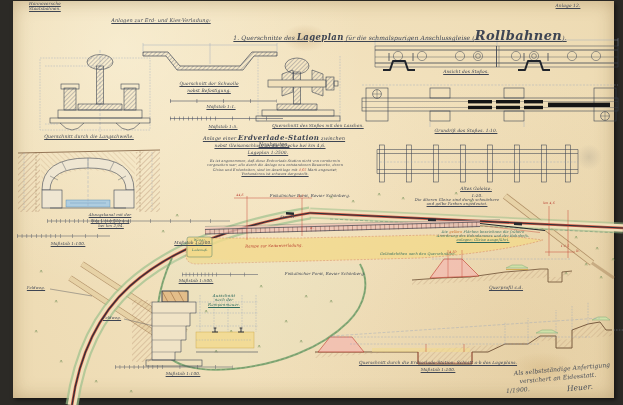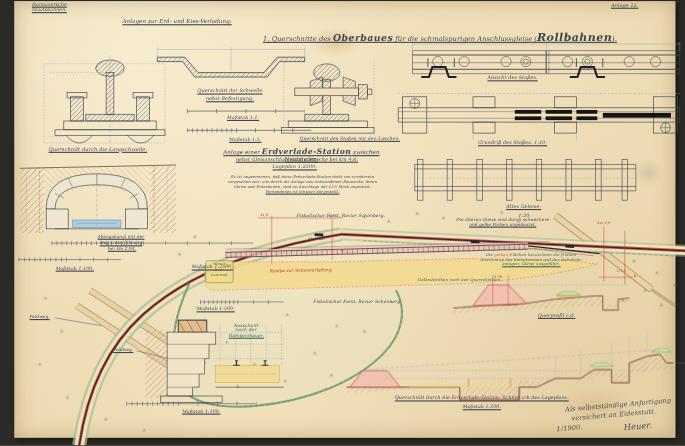--- a/index.html
+++ b/index.html
@@ -383,21 +383,21 @@
         <line x1="426" y1="344" x2="426" y2="352"></line>
           <line x1="464" y1="344" x2="464" y2="352"></line>
       </g>
     </g>
   </svg>
 
   <div class="lbl u" style="left:29px;top:2px;width:62px;font-size:4.2px;text-align:left;">Hannoversche Staatsbahnen.</div>
   <div class="lbl u" style="left:544px;top:4px;width:48px;font-size:4.4px;">Anlage 12.</div>
   <div class="lbl u" style="left:106px;top:18px;width:110px;font-size:5px;">Anlagen zur Erd- und Kies-Verladung:</div>
   <div class="lbl u" style="left:215px;top:29px;width:370px;font-size:6px;">
-    <span>1. Querschnitte des </span><span class="big" style="font-size:8.5px;">Oberbaues</span><span> für die schmalspurigen Anschlussgleise (</span><span class="big" style="font-size:10px;">Rollbahnen</span><span>).</span>
+    <span>1. Querschnitte des </span><span class="big" style="font-size:8.5px;">Lageplan</span><span> für die schmalspurigen Anschlussgleise (</span><span class="big" style="font-size:13px;">Rollbahnen</span><span>).</span>
   </div>
 
   <div class="lbl u" style="left:172px;top:82px;width:74px;font-size:4.4px;">Querschnitt der Schwelle</div>
   <div class="lbl u" style="left:178px;top:88.5px;width:62px;font-size:4.4px;">nebst Befestigung.</div>
   <div class="lbl u" style="left:196px;top:105px;width:50px;font-size:4.2px;">Maßstab 1:1.</div>
   <div class="lbl u" style="left:198px;top:124.5px;width:50px;font-size:4.2px;">Maßstab 1:5.</div>
   <div class="lbl u" style="left:28px;top:133.5px;width:122px;font-size:4.6px;">Querschnitt durch die Langschwelle.</div>
   <div class="lbl u" style="left:266px;top:123.5px;width:104px;font-size:4.2px;">Querschnitt des Stoßes mit den Laschen.</div>
   <div class="lbl u" style="left:428px;top:70px;width:76px;font-size:4.4px;">Ansicht des Stoßes.</div>
   <div class="lbl u" style="left:418px;top:129px;width:96px;font-size:4.4px;">Grundriß des Stoßes. 1:10.</div>

